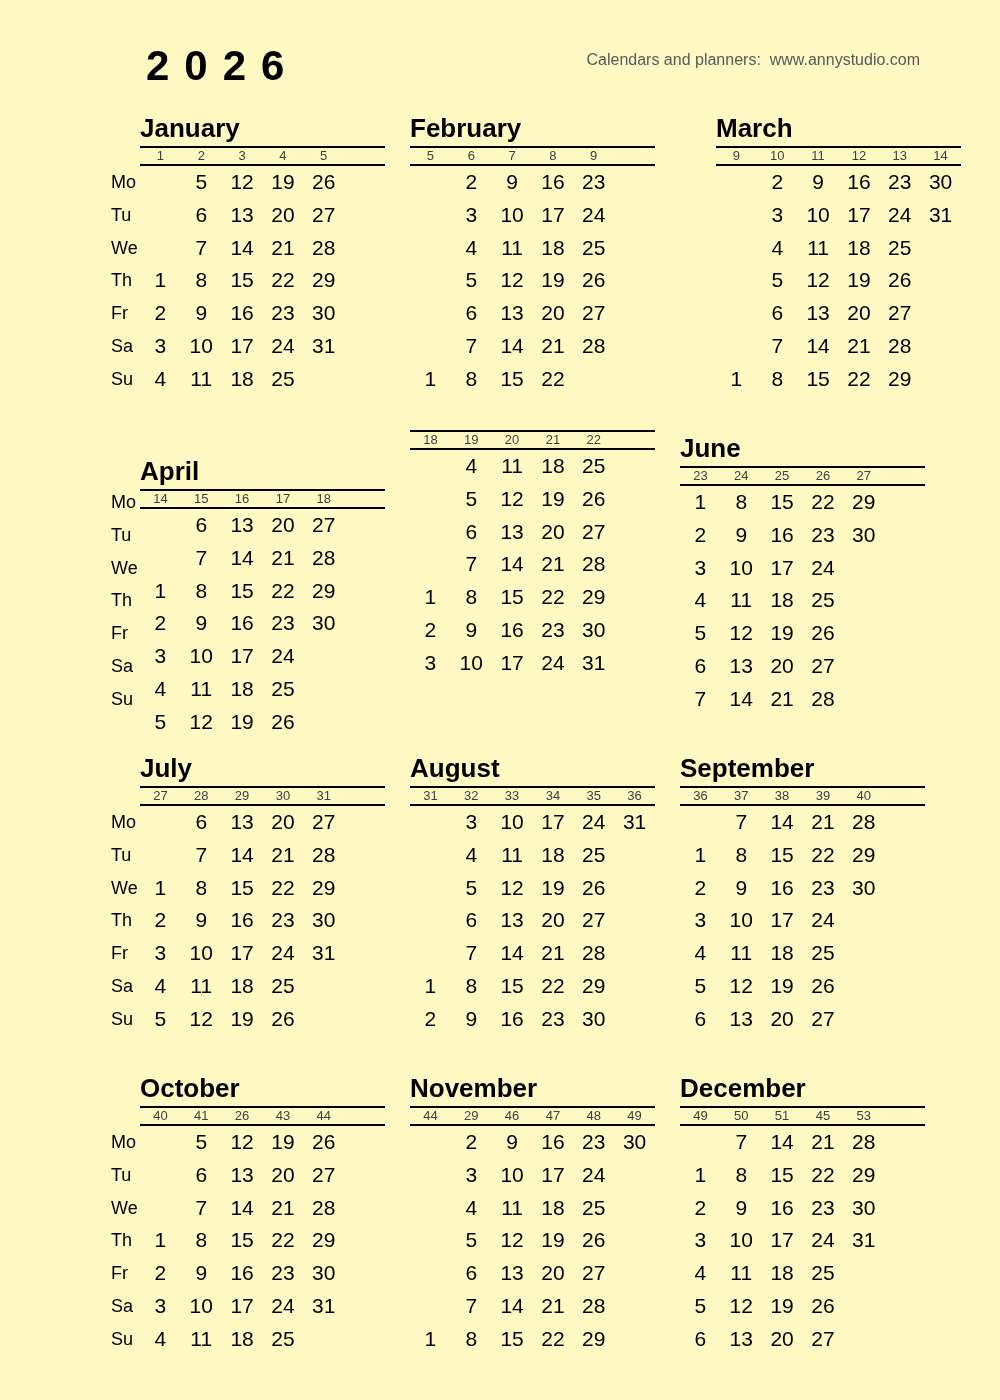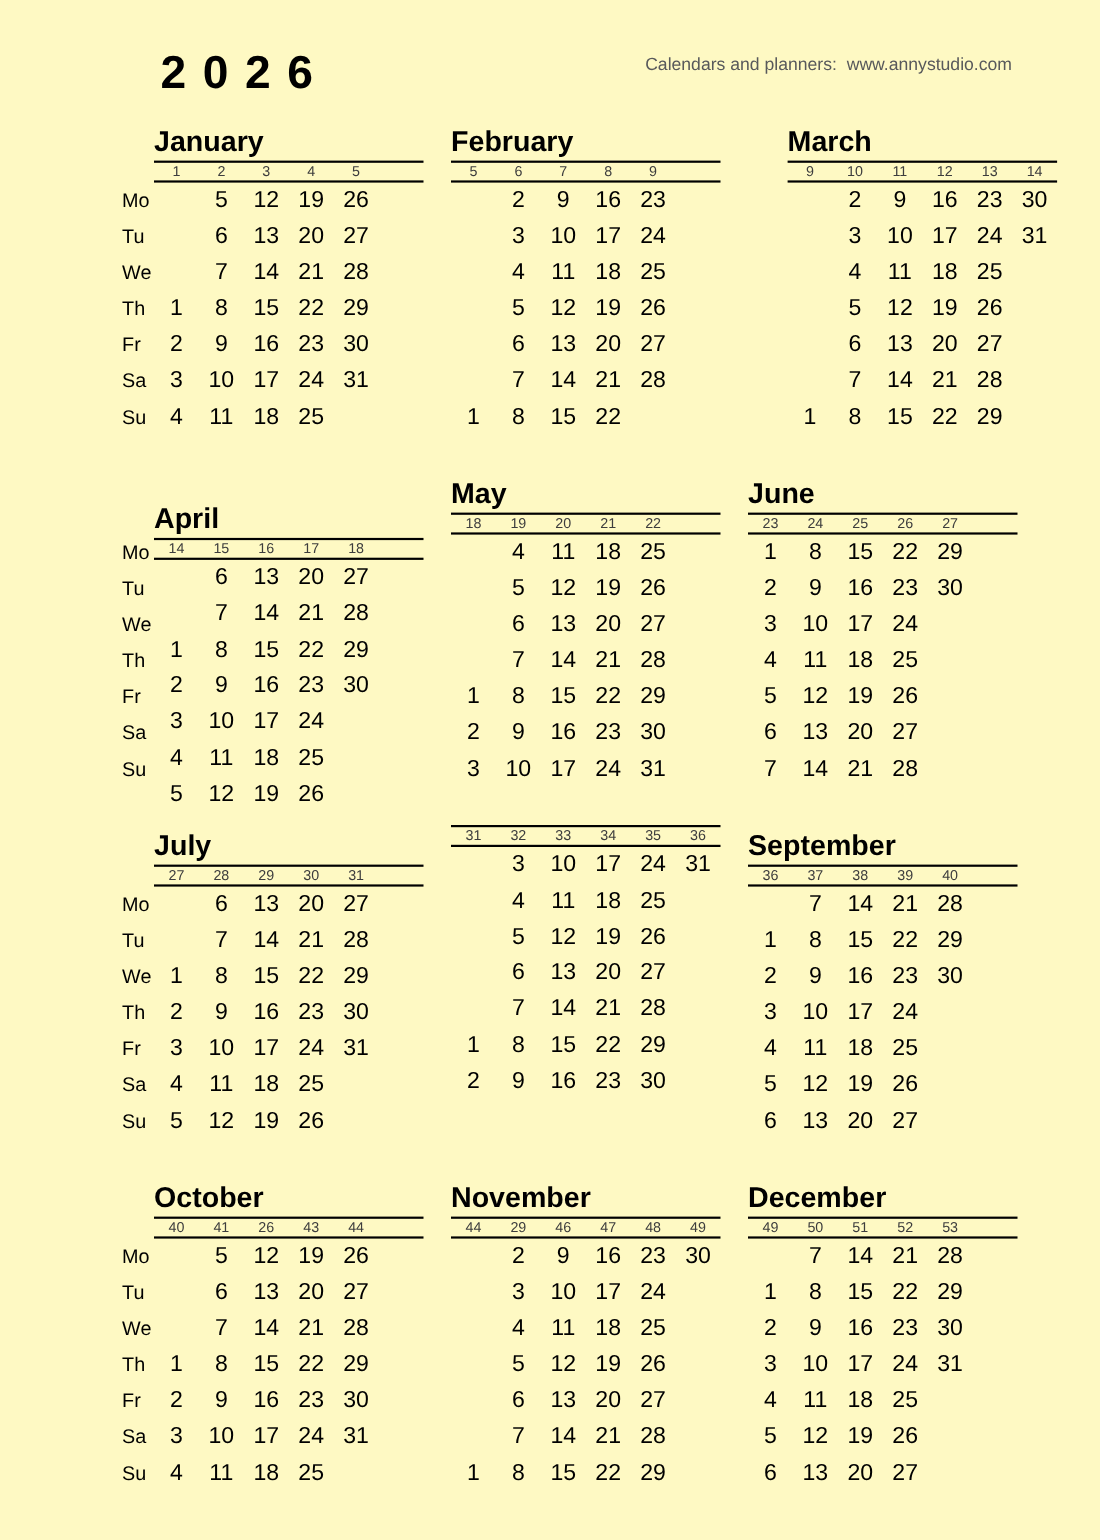--- a/index.html
+++ b/index.html
@@ -279,21 +279,20 @@
         </div>
         <div class="daterow">
           <span>5</span>
           <span>12</span>
           <span>19</span>
           <span>26</span>
           <span></span>
         </div>
       </div>
       <div class="month" style="left: 410px; top: 430px;">
-        <div class="m-title">May</div>
         <div class="weekrow">
           <span>18</span>
           <span>19</span>
           <span>20</span>
           <span>21</span>
           <span>22</span>
         </div>
         <div class="daterow">
           <span></span>
           <span>4</span>
@@ -456,20 +455,21 @@
         </div>
         <div class="daterow">
           <span>5</span>
           <span>12</span>
           <span>19</span>
           <span>26</span>
           <span></span>
         </div>
       </div>
       <div class="month" style="left: 410px; top: 750px;">
+        <div class="m-title">August</div>
         <div class="weekrow">
           <span>31</span>
           <span>32</span>
           <span>33</span>
           <span>34</span>
           <span>35</span>
           <span>36</span>
         </div>
         <div class="daterow">
           <span></span>
@@ -712,21 +712,21 @@
           <span>29</span>
           <span></span>
         </div>
       </div>
       <div class="month" style="left: 680px; top: 1070px;">
         <div class="m-title">December</div>
         <div class="weekrow">
           <span>49</span>
           <span>50</span>
           <span>51</span>
-          <span>52</span>
+          <span>45</span>
           <span>53</span>
         </div>
         <div class="daterow">
           <span></span>
           <span>7</span>
           <span>14</span>
           <span>21</span>
           <span>28</span>
         </div>
         <div class="daterow">

